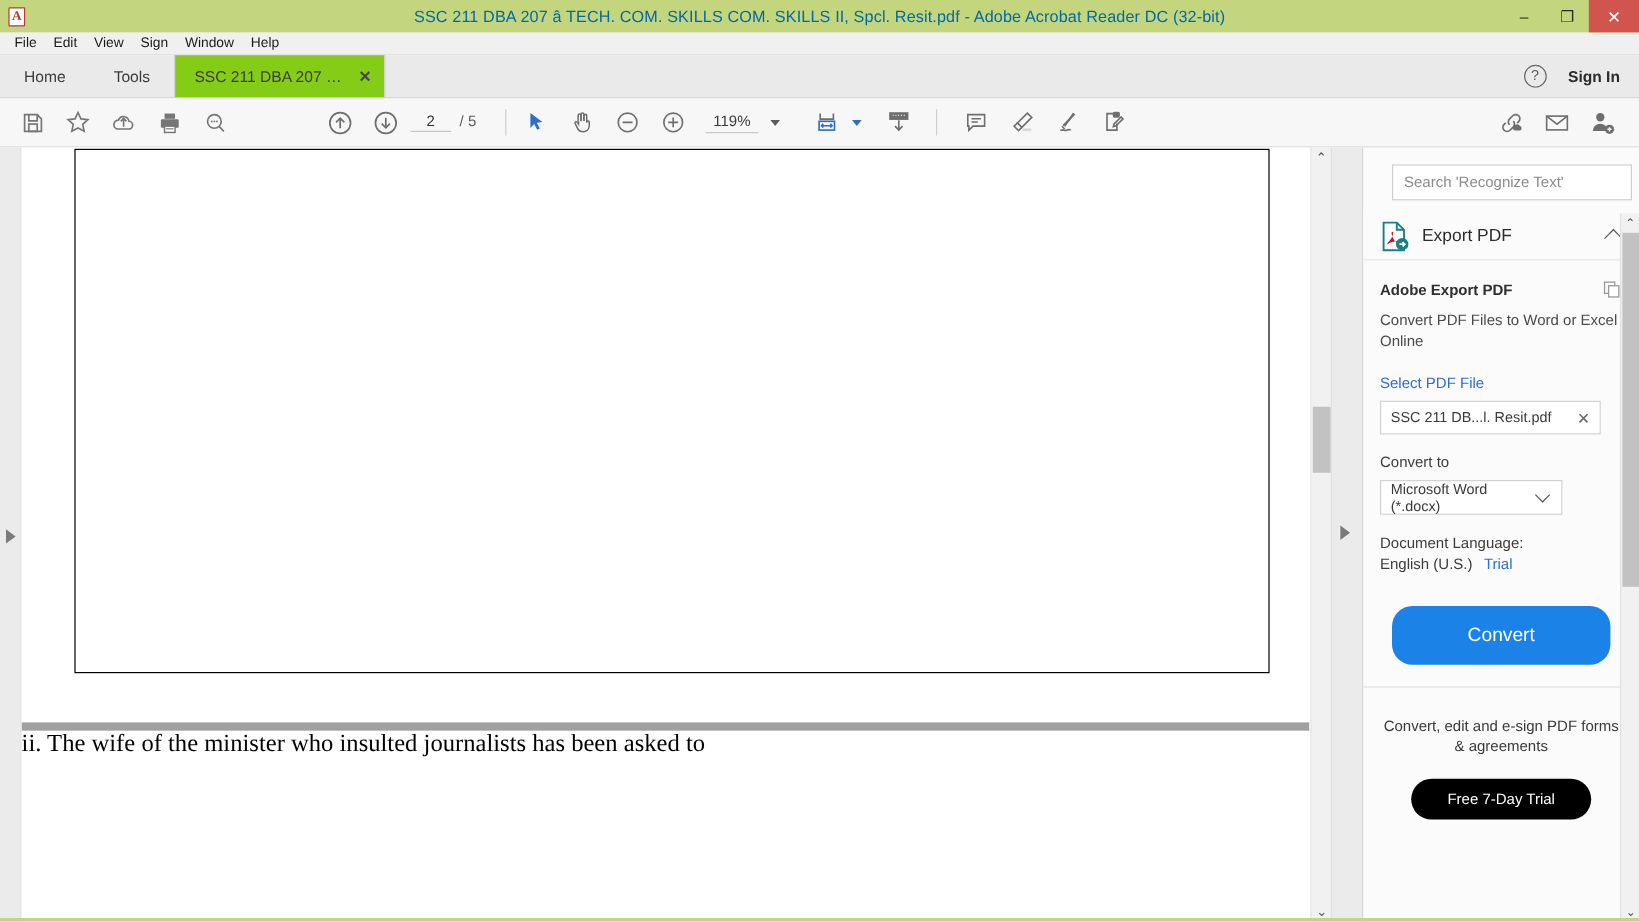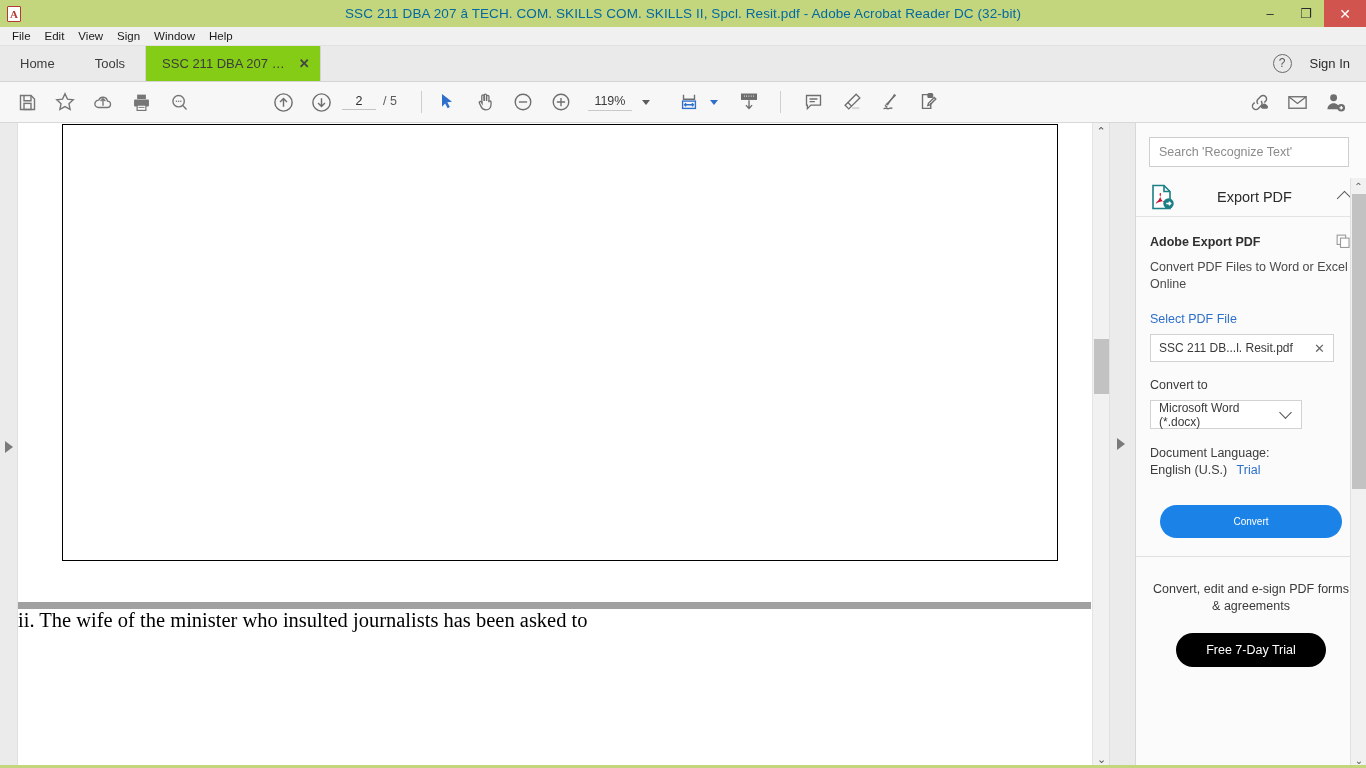--- a/index.html
+++ b/index.html
@@ -108,21 +108,21 @@
   }
   #help-circle {
     width: 19px; height: 19px;
     border: 1.4px solid #6a6a6a;
     border-radius: 50%;
     color: #5a5a5a;
     font-size: 12px; line-height: 16px;
     text-align: center;
   }
   #signin {
-    font-size: 13px; color: #2b2b2b; font-weight: normal;
+    font-size: 13px; color: #2b2b2b; font-weight: bold;
   }
 
   
   #toolbar {
     height: 41px; width: 100%;
     background: #f7f7f7;
     border-bottom: 1px solid #d8d8d8;
     display: flex; align-items: center;
     position: relative;
   }
@@ -265,39 +265,38 @@
   }
 
   
   #sidebar {
     width: 231px; height: 645px;
     background: #fbfbfb;
     border-left: 1px solid #d8d8d8;
     position: relative;
     overflow: hidden;
   }
-  #sb-searchwrap { padding: 14px 14px 10px 13px; }
+  #sb-searchwrap { padding: 14px 14px 10px 24px; }
   #sb-search {
     width: 200px; height: 30px;
     border: 1px solid #cfcfcf;
     background: #fff;
     font-size: 12.5px;
     color: #8b8b8b;
     padding: 0 9px;
     font-family: "Liberation Sans", sans-serif;
   }
   #sb-search::placeholder { color: #8b8b8b; }
 
   #sb-export-head {
     height: 40px;
     display: flex; align-items: center;
     padding: 0 12px 0 14px;
     border-bottom: 1px solid #e4e4e4;
     background: #fbfbfb;
-    gap: 32px;
   }
   #sb-export-head .label {
     font-size: 14.5px; color: #2b2b2b;
     margin-left: 11px;
   }
   .chev-up {
     margin-left: auto;
     width: 11px; height: 11px;
     border-left: 1.8px solid #5a5a5a;
     border-top: 1.8px solid #5a5a5a;
@@ -354,24 +353,24 @@
     margin-top: 17px;
   }
   #sb-lang-row {
     font-size: 12.5px; color: #3c3c3c;
     margin-top: 3px;
   }
   #sb-lang-row .change { color: #2d6fcb; margin-left: 6px; }
   #sb-convert {
     margin: 28px auto 0 auto;
     display: block;
-    width: 182px; height: 33px;
+    width: 182px; height: 49px;
     background: #1b82e8;
     border: none; border-radius: 17px;
-    color: #fff; font-size: 10px;
+    color: #fff; font-size: 16px;
     font-family: "Liberation Sans", sans-serif;
   }
   #sb-divider {
     margin-top: 18px;
     border-top: 1px solid #e0e0e0;
   }
   #sb-promo {
     padding: 24px 14px 0 14px;
     text-align: center;
   }

